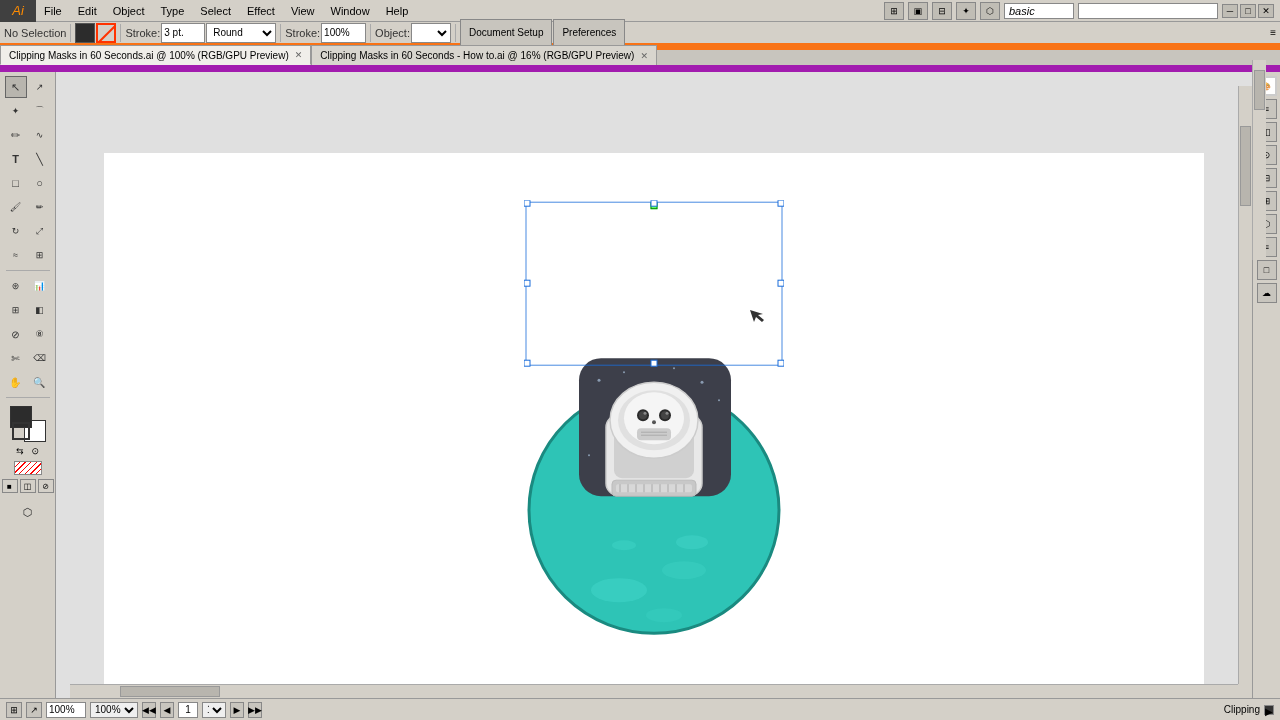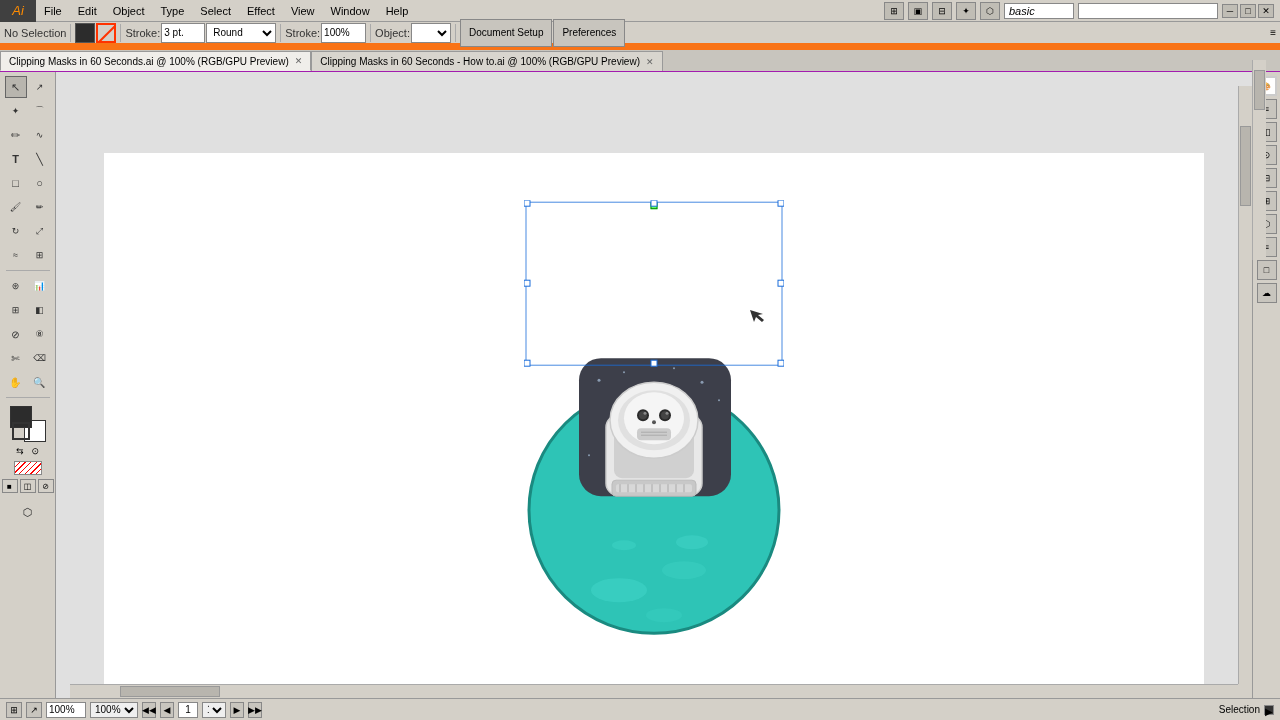--- a/index.html
+++ b/index.html
@@ -125,21 +125,21 @@
       border: 1px solid #555;
     }
 
     
     #tabsbar {
       width: 100%;
       height: 22px;
       background: #c8c5be;
       display: flex;
       align-items: flex-end;
-      border-bottom: 1px solid #a21caf;
+      border-bottom: 7px solid #a21caf;
     }
     .tab {
       height: 20px;
       background: #d8d5ce;
       border: 1px solid #999;
       border-bottom: none;
       padding: 0 8px;
       display: flex;
       align-items: center;
       font-size: 10px;
@@ -448,21 +448,21 @@
   <div style="flex:1"></div>
   <div class="icon-btn" style="font-size:10px;">≡</div>
 </div>
 
 <div id="tabsbar">
   <div class="tab active">
     <span>Clipping Masks in 60 Seconds.ai @ 100% (RGB/GPU Preview)</span>
     <span class="close-x">✕</span>
   </div>
   <div class="tab">
-    <span>Clipping Masks in 60 Seconds - How to.ai @ 100% (RGB/GPU Preview)</span>
+    <span>Clipping Masks in 60 Seconds - How to.ai @ 16% (RGB/GPU Preview)</span>
     <span class="close-x">✕</span>
   </div>
 </div>
 
 <div id="main-layout">
 
   <div id="left-toolbar">
     <div class="tool-row">
       <div class="tool-btn active">↖</div>
       <div class="tool-btn" style="font-size:9px;">↗</div>
@@ -674,15 +674,15 @@
   </select>
   <div class="nav-btn">◀◀</div>
   <div class="nav-btn">◀</div>
   <input class="page-input" value="1" style="">
   <select style="height:16px;font-size:10px;border:1px solid #888;width:24px;">
     <option>1</option>
   </select>
   <div class="nav-btn">▶</div>
   <div class="nav-btn">▶▶</div>
   <div style="flex:1"></div>
-  <span>Selection</span>
+  <span>Clipping</span>
   <div style="width:10px;height:10px;background:#333;border:1px solid #888;cursor:pointer;">▶</div>
 </div>
 
 </body></html>

